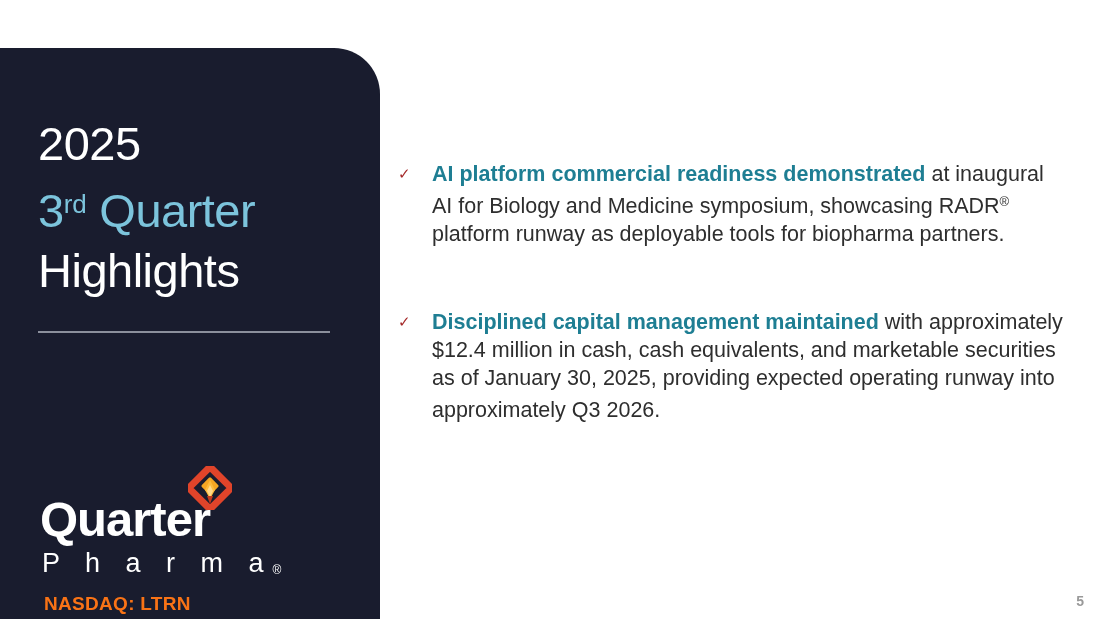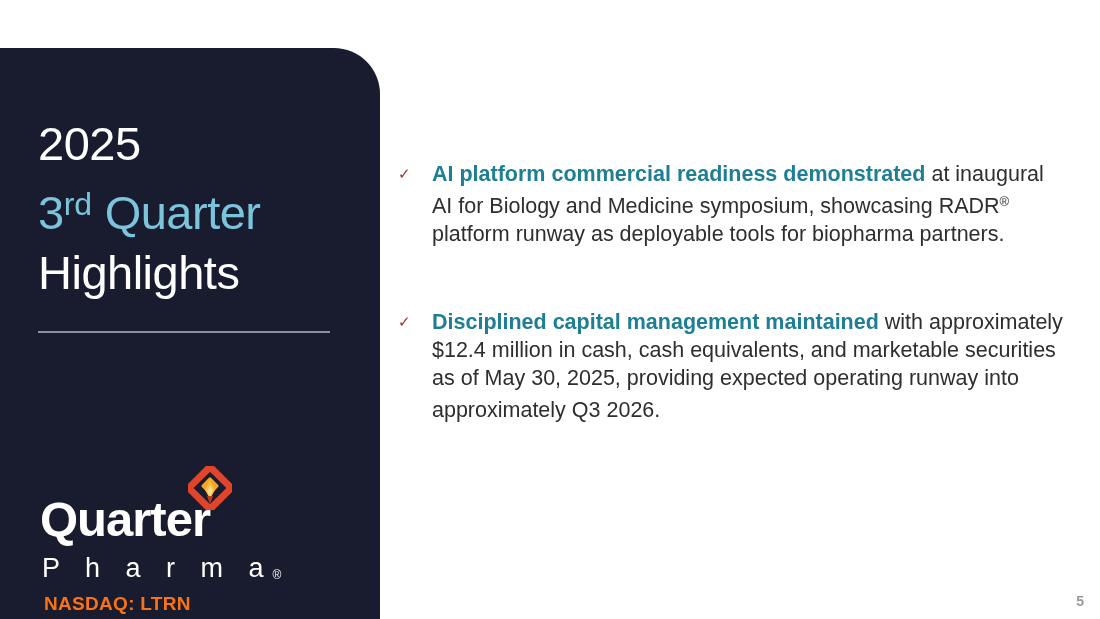--- a/index.html
+++ b/index.html
@@ -35,21 +35,21 @@
     font-family:"Liberation Sans", sans-serif;
     font-size:47px;
     line-height:60px;
     font-weight:400;
     letter-spacing:-0.5px;
     white-space:nowrap;
   }
   .title-white { color:#ffffff; }
   .title-teal  { color:#7cc4dc; }
   .ord {
-    font-size:32px;
+    font-size:26px;
     vertical-align:14px;
     letter-spacing:0;
   }
 
   
   #divider {
     position:absolute;
     left:38px; top:283px;
     width:292px; height:2px;
     background:#8b8f9c;
@@ -87,21 +87,21 @@
     line-height:54px;
     white-space:nowrap;
   }
   #logo-sub {
     position:absolute;
     left:2px; top:82px;
     font-size:27px;
     font-weight:300;
     color:#ffffff;
     letter-spacing:9px;
-    line-height:41px;
+    line-height:30px;
     white-space:nowrap;
   }
   #logo-sub .reg {
     font-size:12px;
     vertical-align:-2px;
     letter-spacing:0;
   }
   #ticker {
     position:absolute;
     left:44px; top:545px;
@@ -191,20 +191,20 @@
 
   <div id="content">
 
     <div class="bullet">
       <span class="check">✓</span>
       <div class="bullet-text"><span class="lead">AI platform commercial readiness demonstrated</span><span> at inaugural AI for Biology and Medicine symposium, showcasing RADR</span><span class="sup">®</span><span> platform runway as deployable tools for biopharma partners.</span></div>
     </div>
 
     <div class="bullet">
       <span class="check">✓</span>
-      <div class="bullet-text"><span class="lead">Disciplined capital management maintained</span><span> with approximately $12.4 million in cash, cash equivalents, and marketable securities as of May 30, 2025, providing expected operating runway into approximately Q3 2026.</span><span class="sup"></span><span></span></div>
+      <div class="bullet-text"><span class="lead">Disciplined capital management maintained</span><span> with approximately $12.4 million in cash, cash equivalents, and marketable securities as of January 30, 2025, providing expected operating runway into approximately Q3 2026.</span><span class="sup"></span><span></span></div>
     </div>
 
   </div>
 
   <div id="page-number">5</div>
 
 </div>
 
 </body></html>

